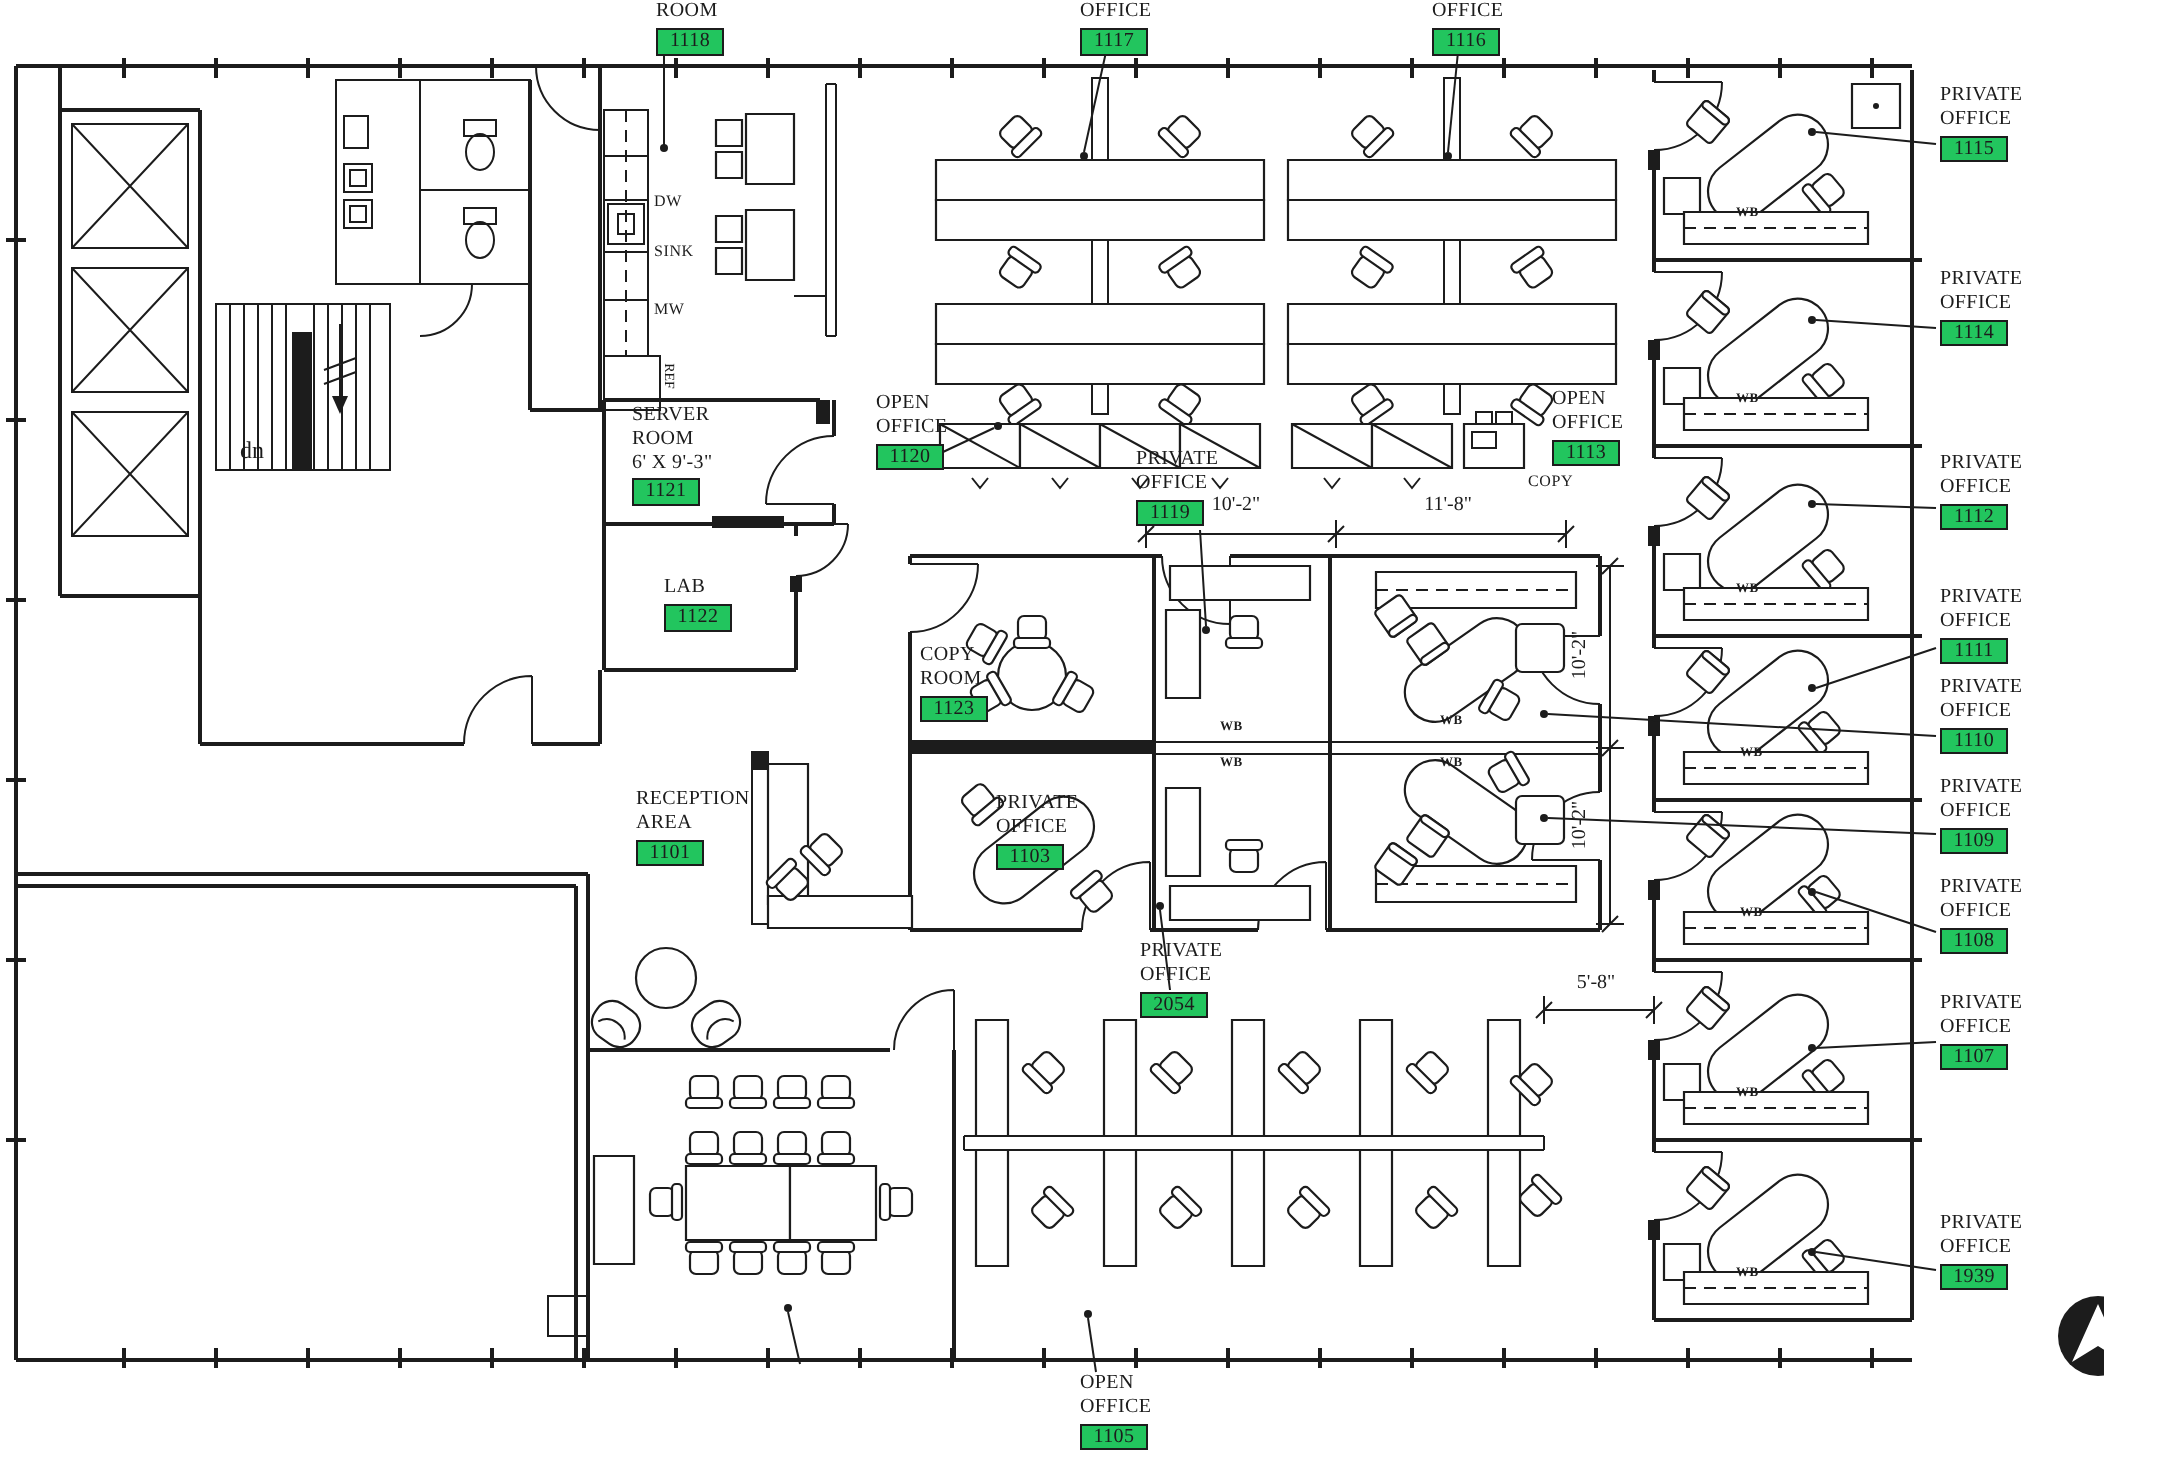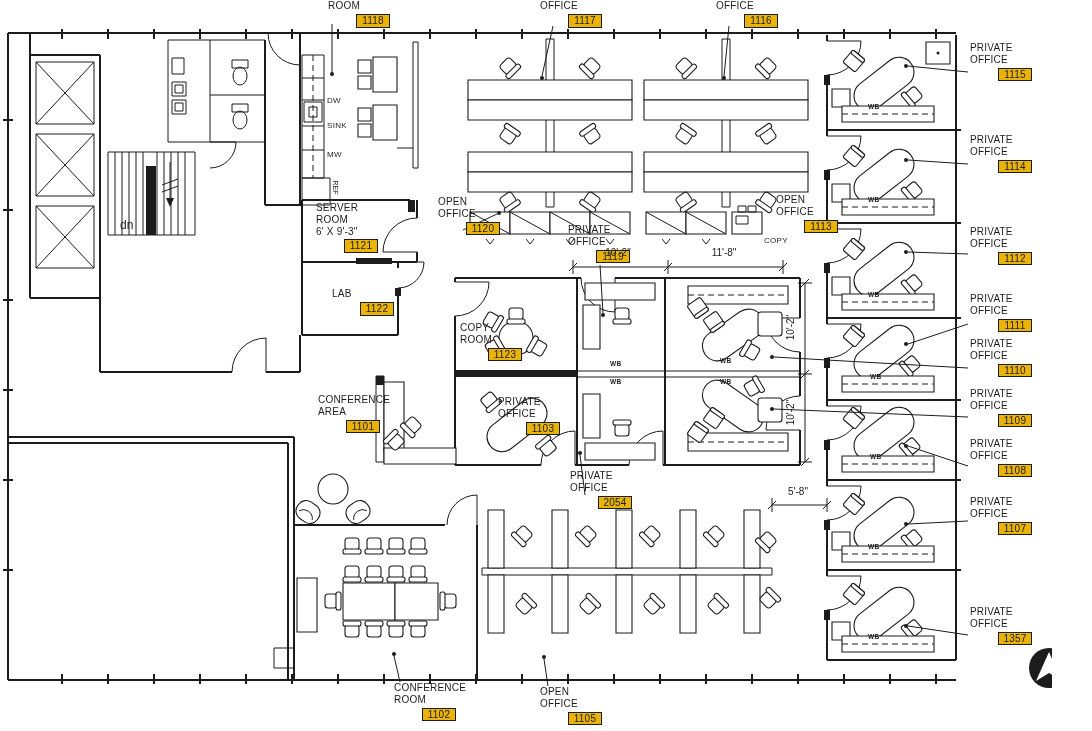--- a/index.html
+++ b/index.html
@@ -1,29 +1,29 @@
 <!DOCTYPE html>
 <html><head>
 <meta charset="utf-8">
 <style>
   html,body{margin:0;padding:0;background:#ffffff;}
   .plan{position:relative;width:1052px;height:731px;background:#ffffff;overflow:hidden;
-        font-family:Liberation Sans, sans-serif;color:#1c1c1c;}
+        font-family:Liberation Serif, serif;color:#1c1c1c;}
   .plan svg{position:absolute;left:0;top:0;}
   svg *{vector-effect:non-scaling-stroke;}
   .ln{stroke:#1c1c1c;stroke-width:1;fill:none;}
   .w{stroke:#1c1c1c;stroke-width:2;fill:none;}
   .f{stroke:#1c1c1c;stroke-width:1.1;fill:#ffffff;}
   .bk{fill:#1c1c1c;stroke:none;}
   .dash{stroke:#1c1c1c;stroke-width:1;fill:none;stroke-dasharray:6 4;}
   .dot{fill:#1c1c1c;stroke:none;}
   .rl{position:absolute;font-size:10px;line-height:1.18;letter-spacing:.2px;}
   .rn{display:block;}
   .rs{display:block;white-space:nowrap;}
-  .rb{display:inline-block;border:1.3px solid #1c1c1c;background:#eab308;padding:0 4px;margin-top:2px;min-width:24px;text-align:center;margin-left:28px;}
+  .rb{display:inline-block;border:1.3px solid #1c1c1c;background:#22c55e;padding:0 4px;margin-top:2px;min-width:24px;text-align:center;}
   .dim{position:absolute;font-size:10px;text-align:center;}
   .dim-v{position:absolute;font-size:10px;text-align:center;width:48px;transform:rotate(-90deg);}
   .ann{position:absolute;font-size:8px;letter-spacing:.3px;}
   .ann-v{position:absolute;font-size:7px;transform:rotate(90deg);}
   .wb{position:absolute;font-size:6.5px;font-weight:bold;letter-spacing:.3px;}
   .dn{position:absolute;font-size:12px;text-align:right;}
 </style>
 </head>
 <body>
 
@@ -472,21 +472,21 @@
 <div class="rl" style="left:970px;top:438px;width:58px">
   <span class="rn">PRIVATE OFFICE</span>
   <span class="rb">1108</span>
 </div>
 <div class="rl" style="left:970px;top:496px;width:58px">
   <span class="rn">PRIVATE OFFICE</span>
   <span class="rb">1107</span>
 </div>
 <div class="rl" style="left:970px;top:606px;width:58px">
   <span class="rn">PRIVATE OFFICE</span>
-  <span class="rb">1357</span>
+  <span class="rb">1939</span>
 </div>
 <div class="rl" style="left:438px;top:196px;width:48px">
   <span class="rn">OPEN OFFICE</span>
   <span class="rb">1120</span>
 </div>
 <div class="rl" style="left:776px;top:194px;width:48px">
   <span class="rn">OPEN OFFICE</span>
   <span class="rb">1113</span>
 </div>
 <div class="rl" style="left:316px;top:202px;width:56px">
@@ -500,34 +500,30 @@
 </div>
 <div class="rl" style="left:568px;top:224px;width:54px">
   <span class="rn">PRIVATE OFFICE</span>
   <span class="rb">1119</span>
 </div>
 <div class="rl" style="left:460px;top:322px;width:46px">
   <span class="rn">COPY ROOM</span>
   <span class="rb">1123</span>
 </div>
 <div class="rl" style="left:318px;top:394px;width:72px">
-  <span class="rn">CONFERENCE AREA</span>
+  <span class="rn">RECEPTION AREA</span>
   <span class="rb">1101</span>
 </div>
 <div class="rl" style="left:498px;top:396px;width:54px">
   <span class="rn">PRIVATE OFFICE</span>
   <span class="rb">1103</span>
 </div>
 <div class="rl" style="left:570px;top:470px;width:54px">
   <span class="rn">PRIVATE OFFICE</span>
   <span class="rb">2054</span>
-</div>
-<div class="rl" style="left:394px;top:682px;width:86px">
-  <span class="rn">CONFERENCE ROOM</span>
-  <span class="rb">1102</span>
 </div>
 <div class="rl" style="left:540px;top:686px;width:48px">
   <span class="rn">OPEN OFFICE</span>
   <span class="rb">1105</span>
 </div>
 
 <div class="dim" style="left:596px;top:247px;width:44px">10'-2"</div>
 <div class="dim" style="left:702px;top:247px;width:44px">11'-8"</div>
 <div class="dim-v" style="left:766px;top:322px">10'-2"</div>
 <div class="dim-v" style="left:766px;top:407px">10'-2"</div>

